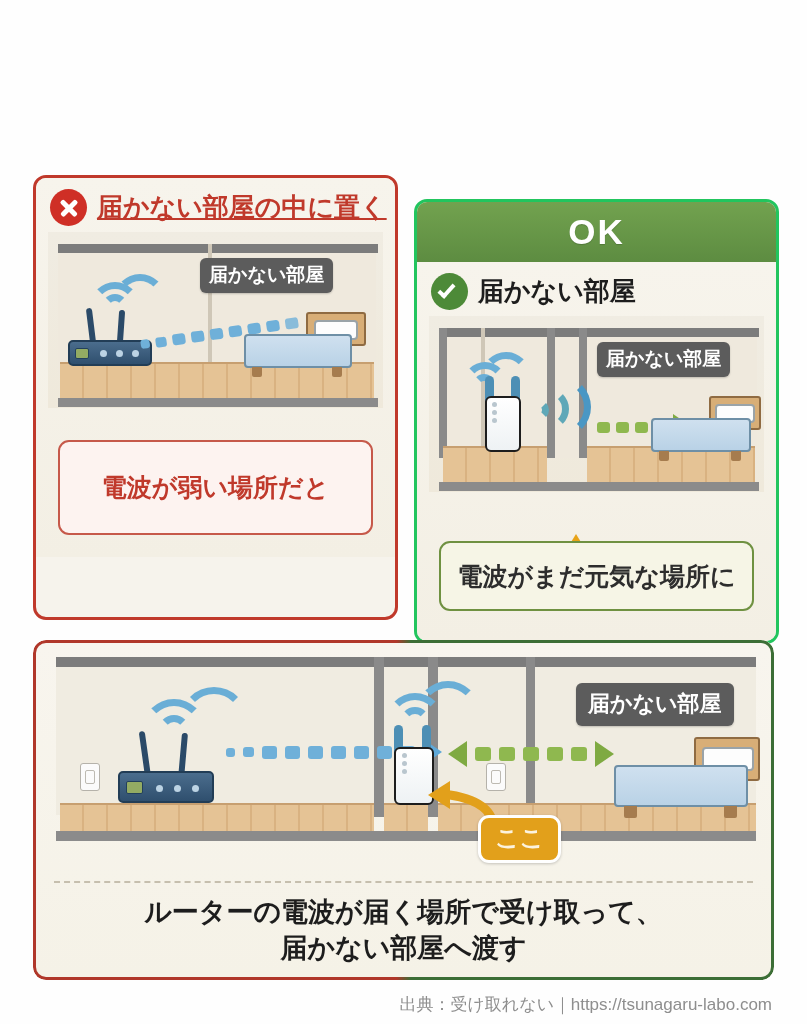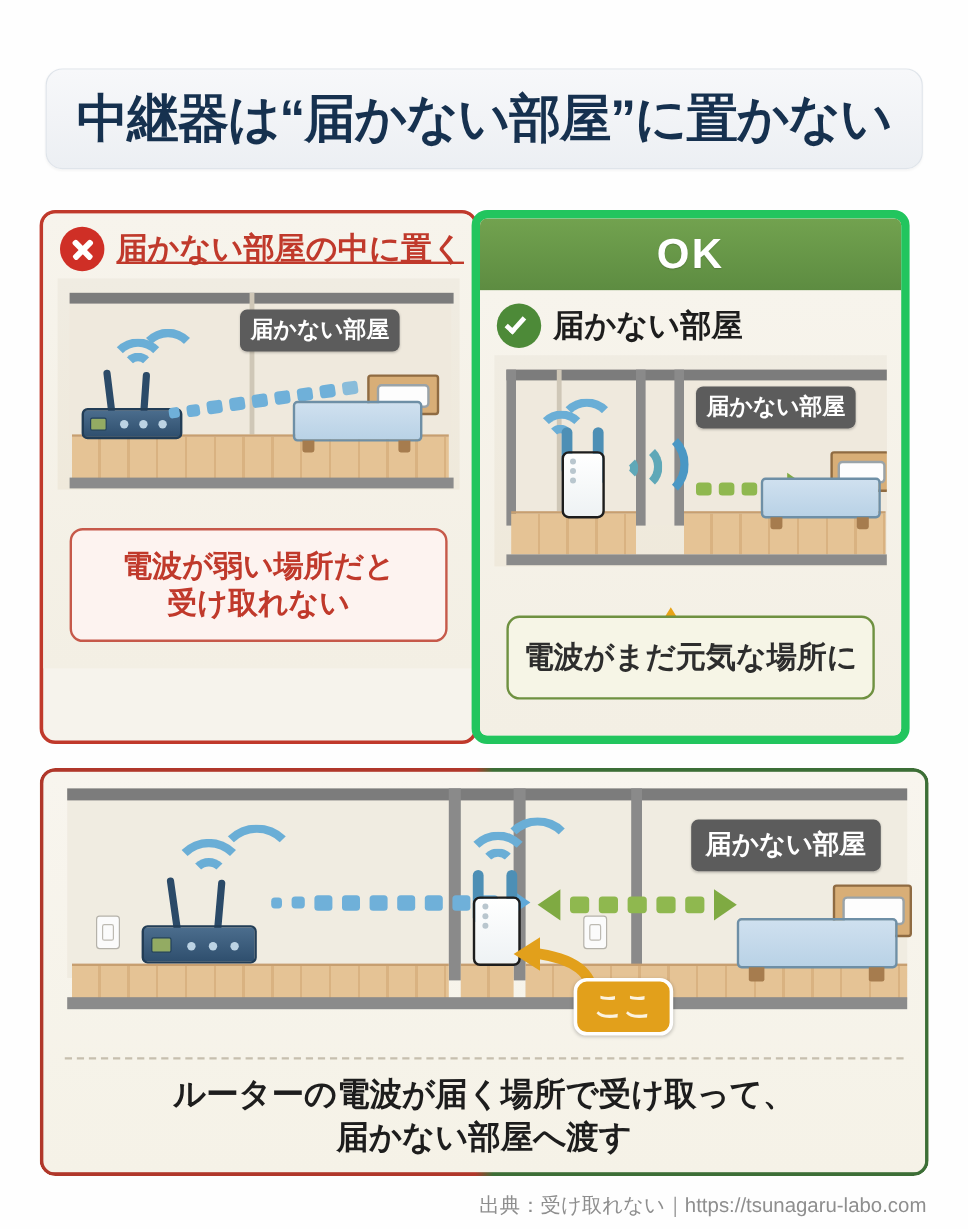--- a/index.html
+++ b/index.html
@@ -37,21 +37,21 @@
   
   .panel {
     position: absolute;
     top: 175px;
     width: 365px; height: 445px;
     border-radius: 13px;
     overflow: hidden;
     background: #f6f3ec;
   }
   .panel.ng { left: 33px; border: 3px solid #c0392b; }
-  .panel.ok { left: 393px; border: 7px solid #22c55e; }
+  .panel.ok { left: 414px; border: 3px solid #22c55e; margin-top: 24px; }
 
   .panel-head {
     height: 60px;
     display: flex; align-items: center; justify-content: center;
   }
   .panel.ng .panel-head { background: linear-gradient(180deg,#e04b3c 0%, #d23b2c 100%); }
   .panel.ok .panel-head { background: linear-gradient(180deg,#72a24f 0%, #5d8c41 100%); }
   .panel-head-text {
     color: #fff; font-size: 35px; font-weight: bold; letter-spacing: 2px;
     text-shadow: 0 1px 1px rgba(0,0,0,0.18);
@@ -272,23 +272,20 @@
     position:absolute; right: 35px; bottom: 8px;
     font-size: 17px; color: #8e8e8e;
     white-space: nowrap;
   }
 </style>
 </head>
 <body>
 
 <div class="page">
 
-  <div class="title-box">
-    <div class="title-text">中継器は“届かない部屋”に置かない</div>
-  </div>
 
   <div class="panel ng">
     <div class="panel-body">
 
       <div class="sub-row">
         <div class="badge-circle red"><i class="mark-x"></i></div>
         <div class="sub-text red">届かない部屋の中に置く</div>
       </div>
 
       <div class="illus">
@@ -333,21 +330,20 @@
           <div class="head" style="left:62px;top:0px;width:60px;height:34px;"></div>
           <div class="pillow" style="left:70px;top:8px;width:44px;height:20px;"></div>
           <div class="mattress" style="left:0px;top:22px;width:108px;height:34px;"></div>
           <div class="leg" style="left:8px;top:55px;width:10px;height:10px;"></div>
           <div class="leg" style="left:88px;top:55px;width:10px;height:10px;"></div>
         </div>
       </div>
 
       <div class="cap-box red">
         <div class="cap-line">電波が弱い場所だと</div>
-        <div class="cap-line">受け取れない</div>
       </div>
     </div>
   </div>
 
   <div class="panel ok">
     <div class="panel-head">
       <span class="panel-head-text">OK</span>
     </div>
     <div class="panel-body">
 

